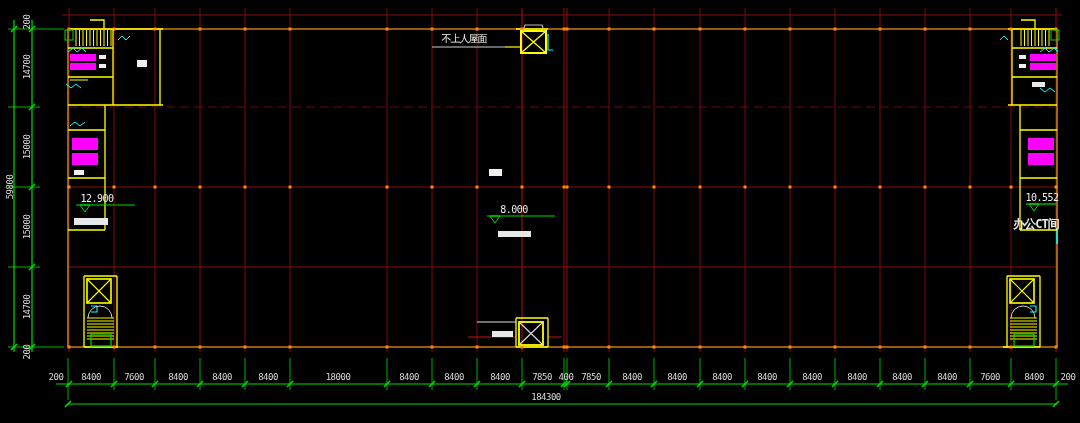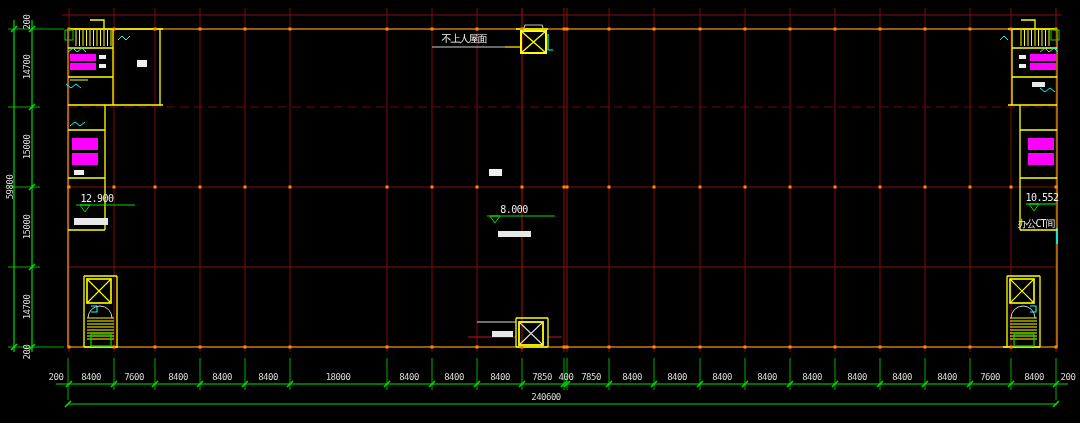--- a/index.html
+++ b/index.html
@@ -6,21 +6,21 @@
   #canvas{position:relative;width:1080px;height:423px;background:#000;overflow:hidden;
           font-family:"DejaVu Sans Mono","Liberation Mono",monospace;}
   svg{position:absolute;left:0;top:0;}
   .dim{position:absolute;font-size:9px;color:#d9d9d9;white-space:nowrap;
        transform:translate(-50%,-50%);letter-spacing:-0.5px;}
   .dim.v{transform:translate(-50%,-50%) rotate(-90deg);}
   .elev{position:absolute;font-size:10px;color:#efefef;white-space:nowrap;
         transform:translate(-50%,-50%);letter-spacing:-0.5px;text-align:right;}
   .note{position:absolute;font-size:10px;color:#fff;white-space:nowrap;
         transform:translate(-50%,-50%);letter-spacing:-1px;}
-  .note.small{font-size:10px;color:#e8e8e8;}
+  .note.small{font-size:12px;color:#e8e8e8;font-weight:bold;}
 </style>
 </head>
 <body>
 
 <div id="canvas">
 
   <svg width="1080" height="423" viewBox="0 0 1080 423">
 
     <g>
       <path stroke="#7d0b0b" stroke-width="1" fill="none" d="M69 8V352M114 8V352M155 8V352M200 8V352M245 8V352M290 8V352M387 8V352M432 8V352M477 8V352M609 8V352M654 8V352M700 8V352M745 8V352M790 8V352M835 8V352M880 8V352M925 8V352M970 8V352M1011 8V352"></path>
@@ -268,21 +268,21 @@
   <span class="dim" style="left:677px;top:377px">8400</span>
   <span class="dim" style="left:722px;top:377px">8400</span>
   <span class="dim" style="left:767px;top:377px">8400</span>
   <span class="dim" style="left:812px;top:377px">8400</span>
   <span class="dim" style="left:857px;top:377px">8400</span>
   <span class="dim" style="left:902px;top:377px">8400</span>
   <span class="dim" style="left:947px;top:377px">8400</span>
   <span class="dim" style="left:990px;top:377px">7600</span>
   <span class="dim" style="left:1034px;top:377px">8400</span>
   <span class="dim" style="left:1068px;top:377px">200</span>
-  <span class="dim" style="left:546px;top:397px">240600</span>
+  <span class="dim" style="left:546px;top:397px">184300</span>
 
   <span class="dim v" style="left:27px;top:22px">200</span>
   <span class="dim v" style="left:27px;top:67px">14700</span>
   <span class="dim v" style="left:27px;top:147px">15000</span>
   <span class="dim v" style="left:27px;top:227px">15000</span>
   <span class="dim v" style="left:27px;top:307px">14700</span>
   <span class="dim v" style="left:27px;top:352px">200</span>
   <span class="dim v" style="left:10px;top:187px">59800</span>
 
   <span class="elev" style="left:97px;top:198px">12.900</span>

